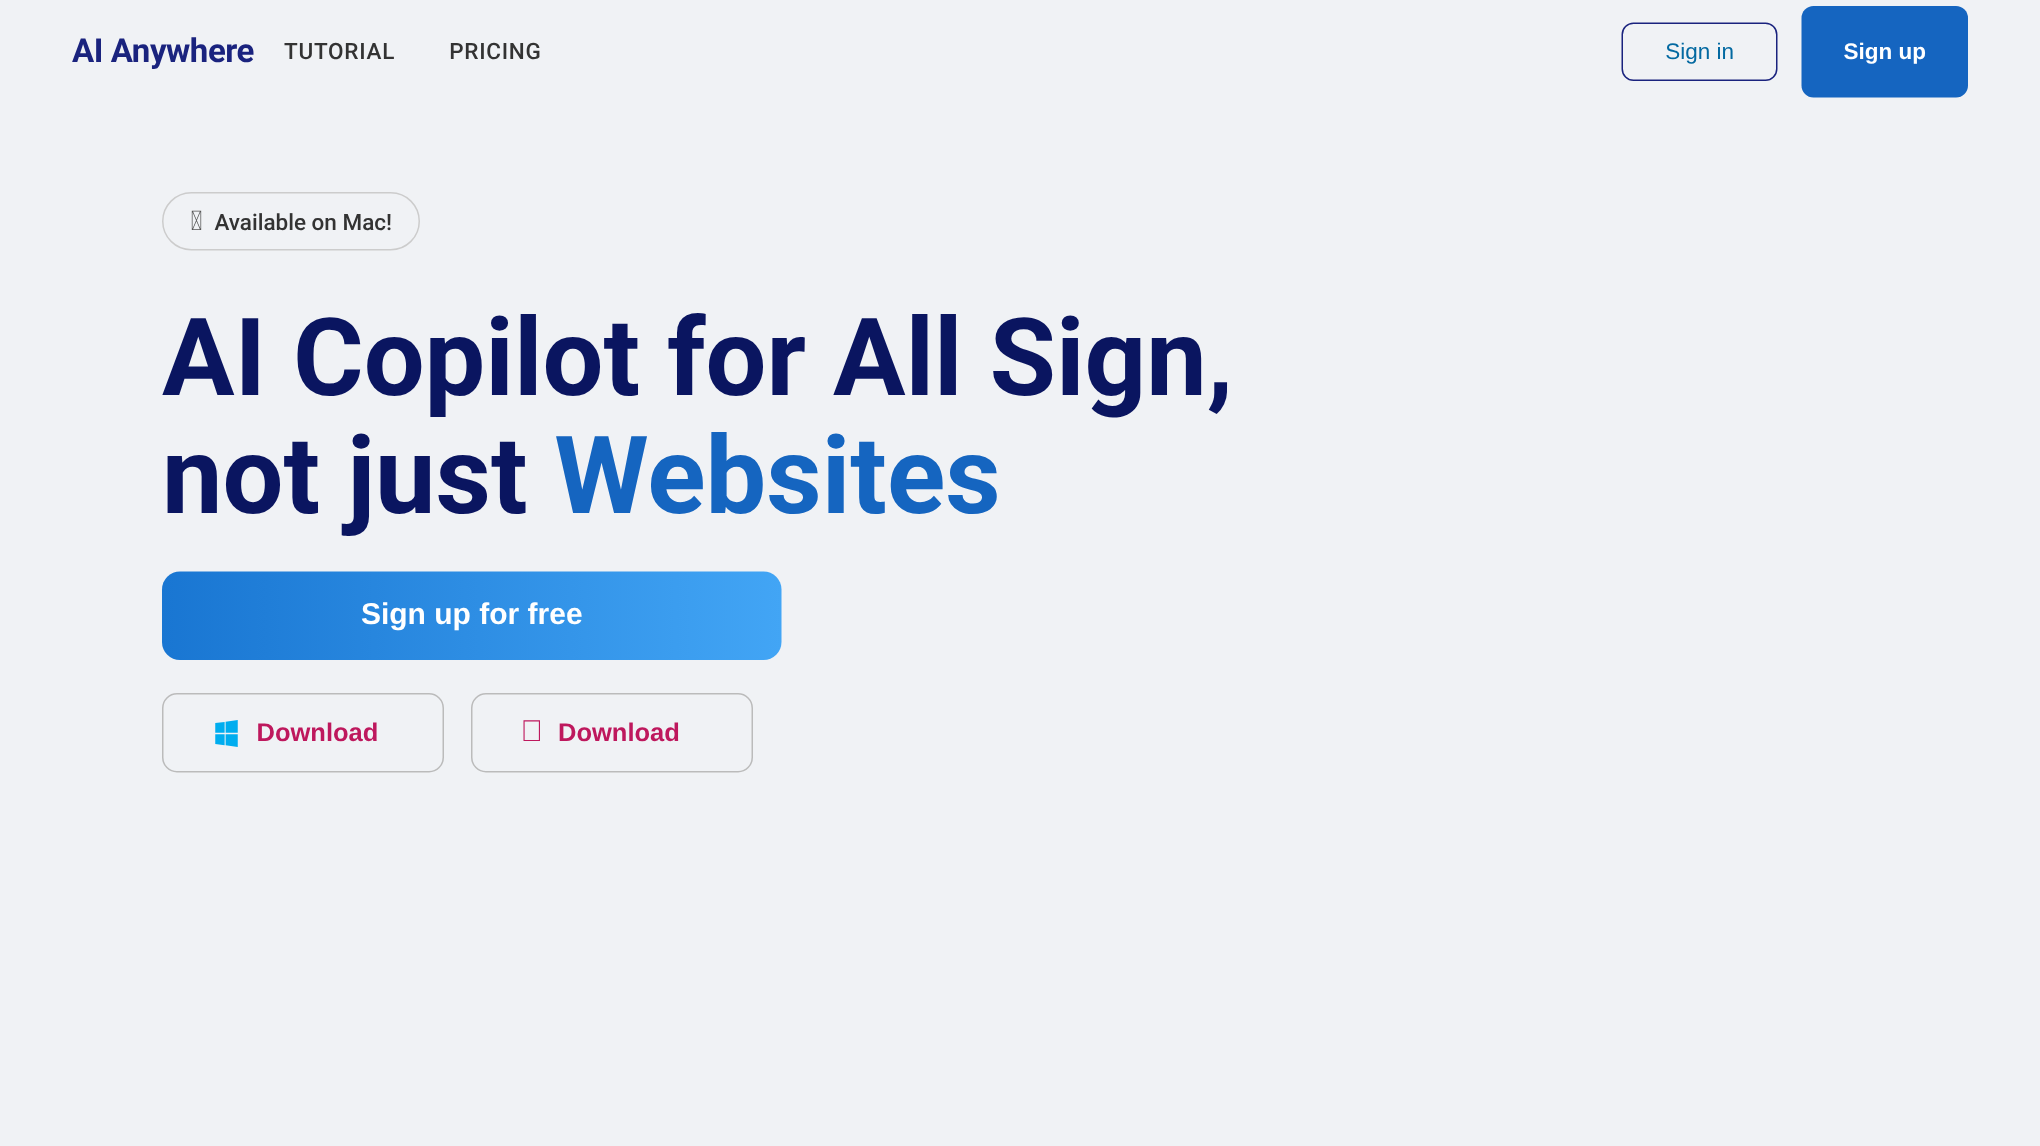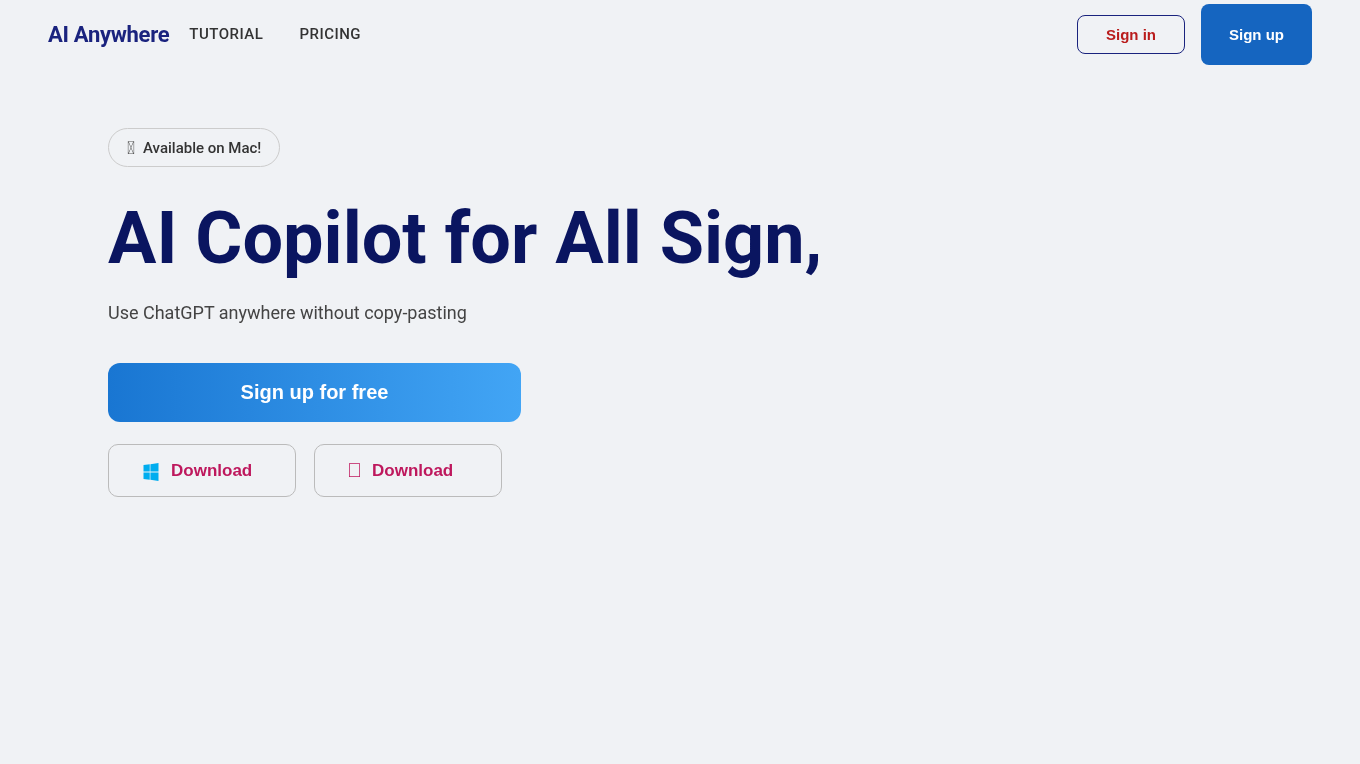--- a/index.html
+++ b/index.html
@@ -57,24 +57,24 @@
     .nav-right {
       display: flex;
       align-items: center;
       gap: 16px;
     }
 
     .btn-sign-in {
       padding: 10px 28px;
       border: 1.5px solid #1a237e;
       background: transparent;
-      color: #b91c1c;
+      color: #0369a1;
       border-radius: 8px;
       font-size: 15px;
-      font-weight: 700;
+      font-weight: 400;
       cursor: pointer;
     }
 
     .btn-sign-up {
       padding: 22px 28px;
       border: none;
       background: #1565c0;
       color: #fff;
       border-radius: 8px;
       font-size: 15px;
@@ -218,24 +218,26 @@
 
   
   <div class="mac-badge">
     <span class="mac-badge-icon"></span>
     <span class="mac-badge-text">Available on Mac!</span>
   </div>
 
   
   <div class="headline-block">
     <span class="headline-line1">AI Copilot for All Sign,</span>
-  </div>
-
-  
-  <p class="subheadline">Use ChatGPT anywhere without copy-pasting</p>
+    <span class="headline-line2">
+      <span class="headline-line2-plain">not just </span><span class="headline-line2-highlight">Websites</span>
+    </span>
+  </div>
+
+  
 
   
   <div>
     <button class="btn-signup-free">Sign up for free</button>
   </div>
 
   
   <div class="download-row">
 
     <button class="btn-download">

